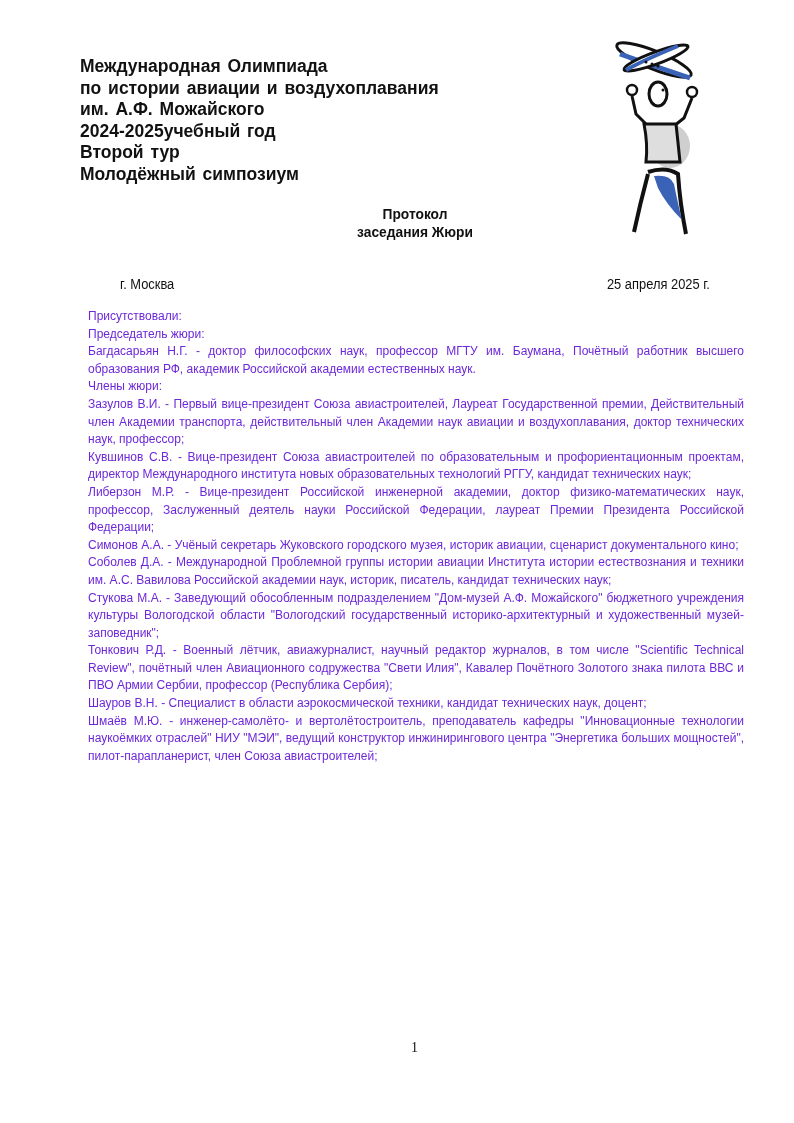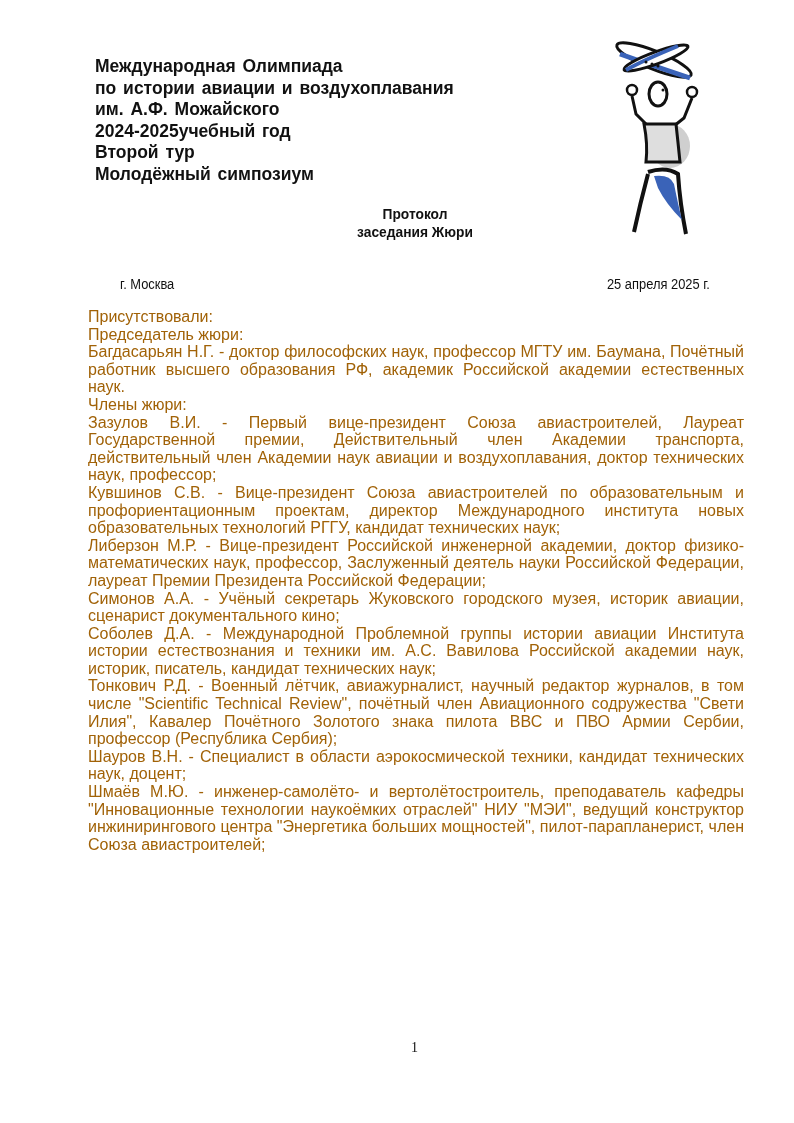--- a/index.html
+++ b/index.html
@@ -1,34 +1,34 @@
 <!DOCTYPE html>
 <html><head>
 <meta charset="utf-8">
 <style>
   html, body { margin: 0; padding: 0; background: #ffffff; }
   body { width: 794px; height: 1123px; position: relative; overflow: hidden; color: #111; }
   .header-block {
-    position: absolute; left: 95px; top: 56px;
+    position: absolute; left: 80px; top: 56px;
     font-family: "Liberation Sans", sans-serif; font-weight: bold; font-size: 17.5px; line-height: 21.5px;
     color: #111; word-spacing: 2px;
   }
   .header-block div { white-space: nowrap; }
   .mascot { position: absolute; left: 608px; top: 34px; width: 92px; height: 210px; }
   .protocol-title {
     position: absolute; left: 300px; width: 230px; top: 205px; text-align: center;
     font-family: "Liberation Sans", sans-serif; font-weight: bold; font-size: 14.5px; line-height: 18px;
     transform: scaleX(0.95);
   }
   .place { position: absolute; left: 120px; top: 276px; font-family: "Liberation Sans", sans-serif; font-size: 14px; transform-origin: left; transform: scaleX(0.92); }
   .date { position: absolute; right: 84px; top: 276px; font-family: "Liberation Sans", sans-serif; font-size: 14px; transform-origin: right; transform: scaleX(0.92); }
   .body-text {
     position: absolute; left: 88px; top: 308px; width: 656px;
-    font-family: "Liberation Sans", sans-serif; font-size: 16px; line-height: 17.6px;
-    text-align: justify; color: #a16207;
+    font-family: "Liberation Sans", sans-serif; font-size: 12px; line-height: 17.6px;
+    text-align: justify; color: #6d28d9;
   }
   .body-text p { margin: 0; }
   .role-label { }
   .page-number { position: absolute; left: 411px; top: 1040px; font-family: "Liberation Serif", serif; font-size: 14px; }
 </style>
 </head>
 <body>
 
 <div class="header-block">
   <div>Международная Олимпиада</div>
@@ -79,18 +79,19 @@
 <div class="body-text">
   <p>Присутствовали:</p>
   <p class="role-label">Председатель жюри:</p>
   <p>Багдасарьян Н.Г. - доктор философских наук, профессор МГТУ им. Баумана, Почётный работник высшего образования РФ, академик Российской академии естественных наук.</p>
   <p class="role-label">Члены жюри:</p>
   <p>Зазулов В.И. - Первый вице-президент Союза авиастроителей, Лауреат Государственной премии, Действительный член Академии транспорта, действительный член Академии наук авиации и воздухоплавания, доктор технических наук, профессор;</p>
   <p>Кувшинов С.В. - Вице-президент Союза авиастроителей по образовательным и профориентационным проектам, директор Международного института новых образовательных технологий РГГУ, кандидат технических наук;</p>
   <p>Либерзон М.Р. - Вице-президент Российской инженерной академии, доктор физико-математических наук, профессор, Заслуженный деятель науки Российской Федерации, лауреат Премии Президента Российской Федерации;</p>
   <p>Симонов А.А. - Учёный секретарь Жуковского городского музея, историк авиации, сценарист документального кино;</p>
   <p>Соболев Д.А. - Международной Проблемной группы истории авиации Института истории естествознания и техники им. А.С. Вавилова Российской академии наук, историк, писатель, кандидат технических наук;</p>
+  <p>Стукова М.А. - Заведующий обособленным подразделением "Дом-музей А.Ф. Можайского" бюджетного учреждения культуры Вологодской области "Вологодский государственный историко-архитектурный и художественный музей-заповедник";</p>
   <p>Тонкович Р.Д. - Военный лётчик, авиажурналист, научный редактор журналов, в том числе "Scientific Technical Review", почётный член Авиационного содружества "Свети Илия", Кавалер Почётного Золотого знака пилота ВВС и ПВО Армии Сербии, профессор (Республика Сербия);</p>
   <p>Шауров В.Н. - Специалист в области аэрокосмической техники, кандидат технических наук, доцент;</p>
   <p>Шмаёв М.Ю. - инженер-самолёто- и вертолётостроитель, преподаватель кафедры "Инновационные технологии наукоёмких отраслей" НИУ "МЭИ", ведущий конструктор инжинирингового центра "Энергетика больших мощностей", пилот-парапланерист, член Союза авиастроителей;</p>
 </div>
 
 <div class="page-number">1</div>
 
 </body></html>

